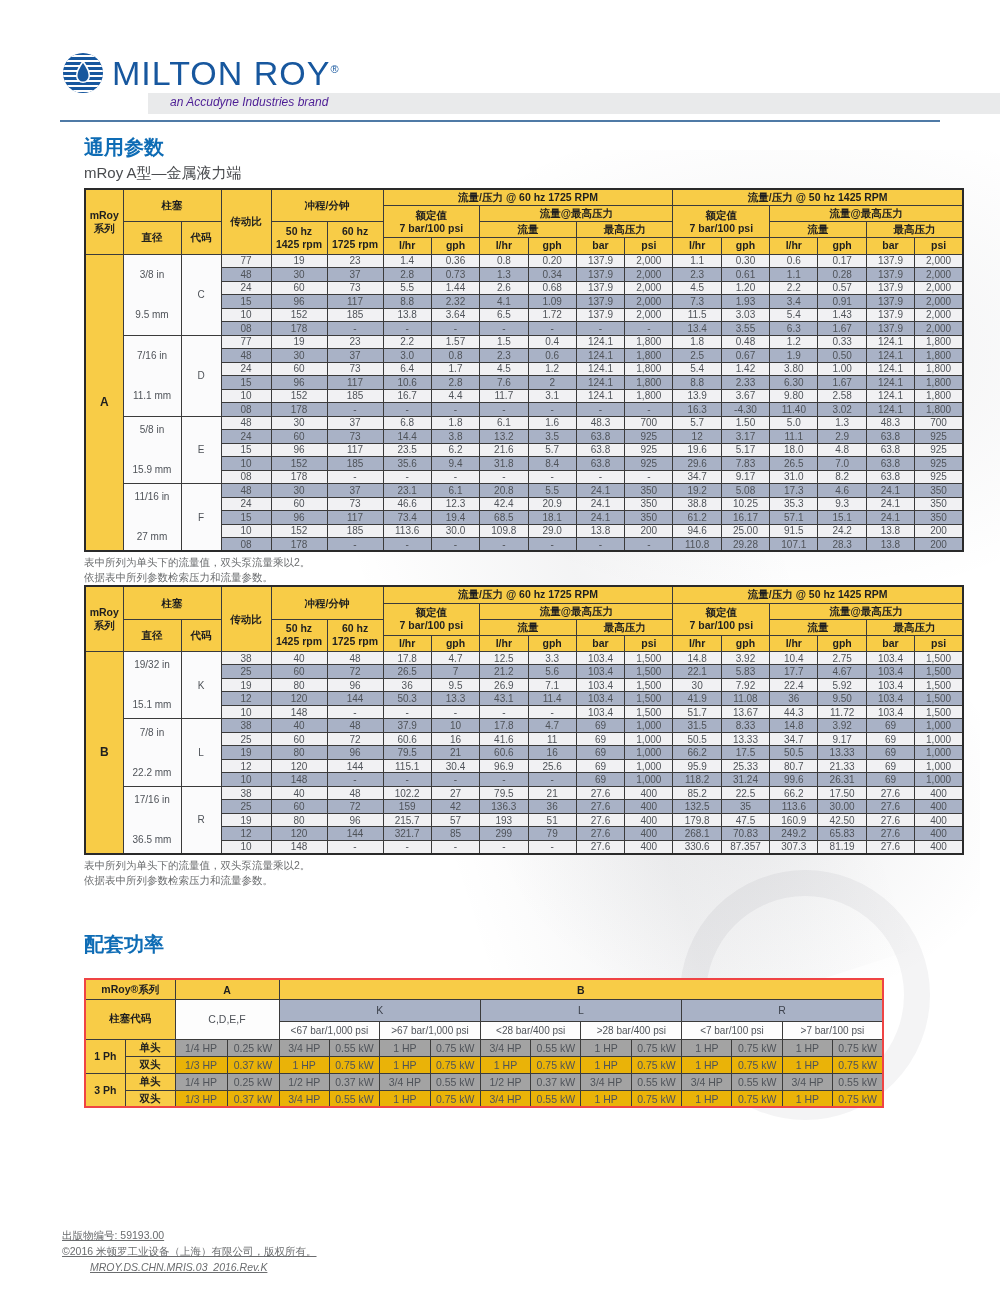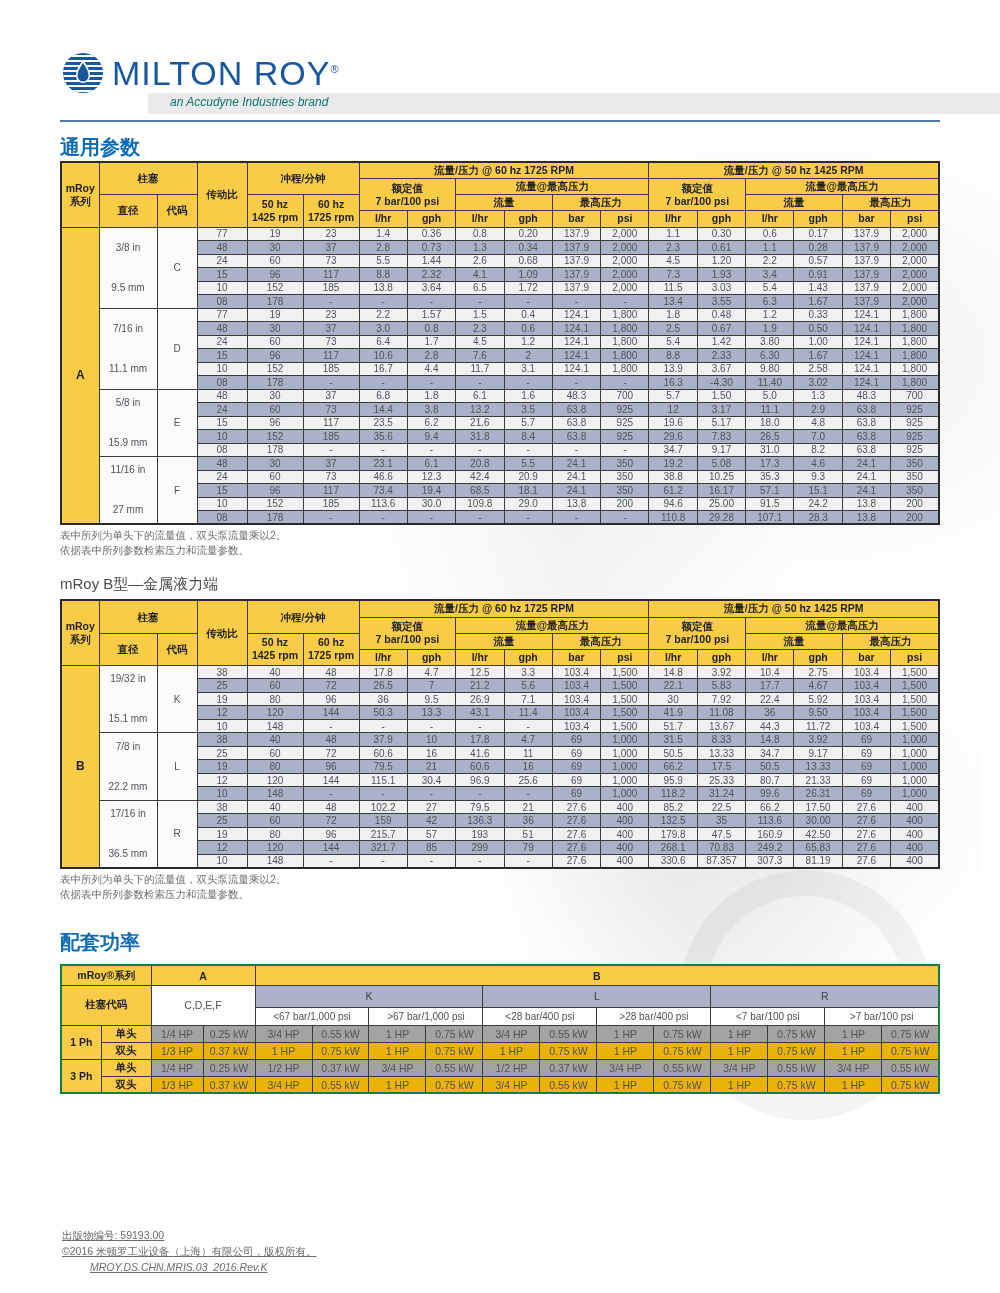--- a/index.html
+++ b/index.html
@@ -9,28 +9,28 @@
   
   .wm { position:absolute; z-index:0; pointer-events:none; }
   .wm1 { top:150px; right:0; width:620px; height:460px;
          background:radial-gradient(ellipse at 65% 45%, rgba(40,45,60,0.07), rgba(0,0,0,0) 70%); }
   .wm2 { top:600px; right:20px; width:500px; height:420px;
          background:radial-gradient(ellipse at 55% 50%, rgba(40,45,60,0.08), rgba(0,0,0,0) 68%); }
   .wm3 { top:870px; right:70px; width:250px; height:250px; border:26px solid rgba(30,35,50,0.05); border-radius:50%; }
   .wm4 { top:330px; right:180px; width:420px; height:700px; transform:rotate(-18deg);
          background:linear-gradient(90deg, rgba(0,0,0,0) 0%, rgba(30,35,50,0.05) 50%, rgba(0,0,0,0) 100%); }
 
-  .content { position:relative; z-index:2; padding:0 60px; }
+  .content { position:relative; z-index:2; padding:0 84px; }
 
   
   .tagline-bar { position:absolute; top:93px; left:148px; right:0; height:21px; background:#E9EAEB; z-index:1; }
   .logo-row { position:absolute; top:52px; left:62px; z-index:3; display:flex; align-items:center; }
   .logo-text { color:#17579E; font-weight:normal; font-size:34px; letter-spacing:1px; margin-left:8px; line-height:1; }
   .logo-reg { color:#17579E; font-size:11px; vertical-align:super; }
-  .tagline { position:absolute; top:95px; left:170px; z-index:3; color:#0f766e; font-size:12px; font-style:italic; }
+  .tagline { position:absolute; top:95px; left:170px; z-index:3; color:#4c1d95; font-size:12px; font-style:italic; }
   .blue-rule { position:absolute; top:120px; left:60px; width:880px; height:2px; background:#4F7AA6; z-index:3; }
 
   .sec-title { color:#0E6CB5; font-size:20px; font-weight:bold; margin:0; }
   .sub-title { color:#4A4C4F; font-size:15px; font-weight:normal; margin:0; }
   .spacer-head { height:130px; }
 
   
   table.spec { width:880px; border-collapse:collapse; table-layout:fixed; border:2px solid #2A2A2A; }
   table.spec th, table.spec td { border:1px solid #3B3B3B; text-align:center; vertical-align:middle; padding:0; overflow:hidden; }
   table.spec thead th { background:#F8CC47; color:#1F1F1F; font-weight:bold; font-size:10.5px; line-height:1.25; white-space:pre-line; padding:1px 0; }
@@ -38,21 +38,21 @@
   tr.dark td { background:#A9B2C6; }
   tr.light td { background:#F1F1F3; }
   th.series-cell { background:#F8CC47 !important; font-weight:bold; font-size:12px; color:#1F1F1F; }
   th.grp { background:#FBFBFC; font-weight:normal; font-size:10px; color:#4F5359; line-height:2.6; }
   th.grp .l2 { display:block; margin-top:14px; }
   th.code-cell { background:#FBFBFC; font-weight:normal; font-size:10px; color:#4F5359; }
 
   .note { color:#6A6C6E; font-size:10.5px; line-height:1.45; margin:3px 0 0 0; }
 
   
-  table.power { width:880px; border-collapse:collapse; table-layout:fixed; border:2px solid #15803d; margin-top:8px; }
+  table.power { width:800px; border-collapse:collapse; table-layout:fixed; border:2px solid #ef4444; margin-top:20px; }
   table.power th, table.power td { border:1px solid #3B3B3B; text-align:center; vertical-align:middle; padding:0; font-size:10.5px; overflow:hidden; }
   table.power th { font-weight:bold; color:#1F1F1F; }
   .ylw { background:#F8CC47; }
   .big { font-size:12px; }
   .klr { background:#A9B2C6; font-weight:normal !important; color:#3E434E !important; height:19px; }
   .press { background:#FDFDFD; font-weight:normal !important; color:#4F5359 !important; height:18px; font-size:10px !important; }
   .codes { background:#FDFDFD; font-weight:normal !important; color:#4F5359 !important; }
   table.power td { color:#4F5359; height:17px; }
   tr.pdark td { background:#a3a3a3; }
   tr.plight td { background:#eab308; }
@@ -97,20 +97,21 @@
     </svg>
     <span class="logo-text"><span>MILTON ROY</span><span class="logo-reg">®</span></span>
   </div>
   <div class="tagline">an Accudyne Industries brand</div>
   <div class="blue-rule"></div>
 
   <div class="content">
     <div class="spacer-head"></div>
 
     <h1 class="sec-title" style="margin-top:4px;">通用参数</h1>
+    <h2 class="sub-title" style="margin:3px 0 5px 0;">mRoy A型—金属液力端</h2>
 
     <table class="spec" id="table-a">
       <colgroup>
         <col style="width:38px">
           <col style="width:58px">
           <col style="width:40px">
           <col style="width:50px">
         <col style="width:56px">
           <col style="width:56px">
         <col>
@@ -552,21 +553,20 @@
             <td>29.28</td>
             <td>107.1</td>
             <td>28.3</td>
             <td>13.8</td>
             <td>200</td>
           </tr>
         </tbody>
     </table>
     <p class="note"><span>表中所列为单头下的流量值，双头泵流量乘以2。</span><br><span>依据表中所列参数检索压力和流量参数。</span></p>
 
-    <h2 class="sub-title" style="margin:17px 0 5px 0;">mRoy B型—金属液力端</h2>
 
     <table class="spec" id="table-b">
       <colgroup>
         <col style="width:38px">
           <col style="width:58px">
           <col style="width:40px">
           <col style="width:50px">
         <col style="width:56px">
           <col style="width:56px">
         <col>
@@ -887,21 +887,21 @@
             <td>87.357</td>
             <td>307.3</td>
             <td>81.19</td>
             <td>27.6</td>
             <td>400</td>
           </tr>
         </tbody>
     </table>
     <p class="note"><span>表中所列为单头下的流量值，双头泵流量乘以2。</span><br><span>依据表中所列参数检索压力和流量参数。</span></p>
 
-    <h1 class="sec-title" style="margin-top:27px;">配套功率</h1>
+    <h1 class="sec-title" style="margin-top:43px;">配套功率</h1>
 
     <table class="power">
       <colgroup>
         <col style="width:40px">
           <col style="width:50px">
           <col style="width:52px">
           <col style="width:52px">
         <col>
           <col>
           <col>

